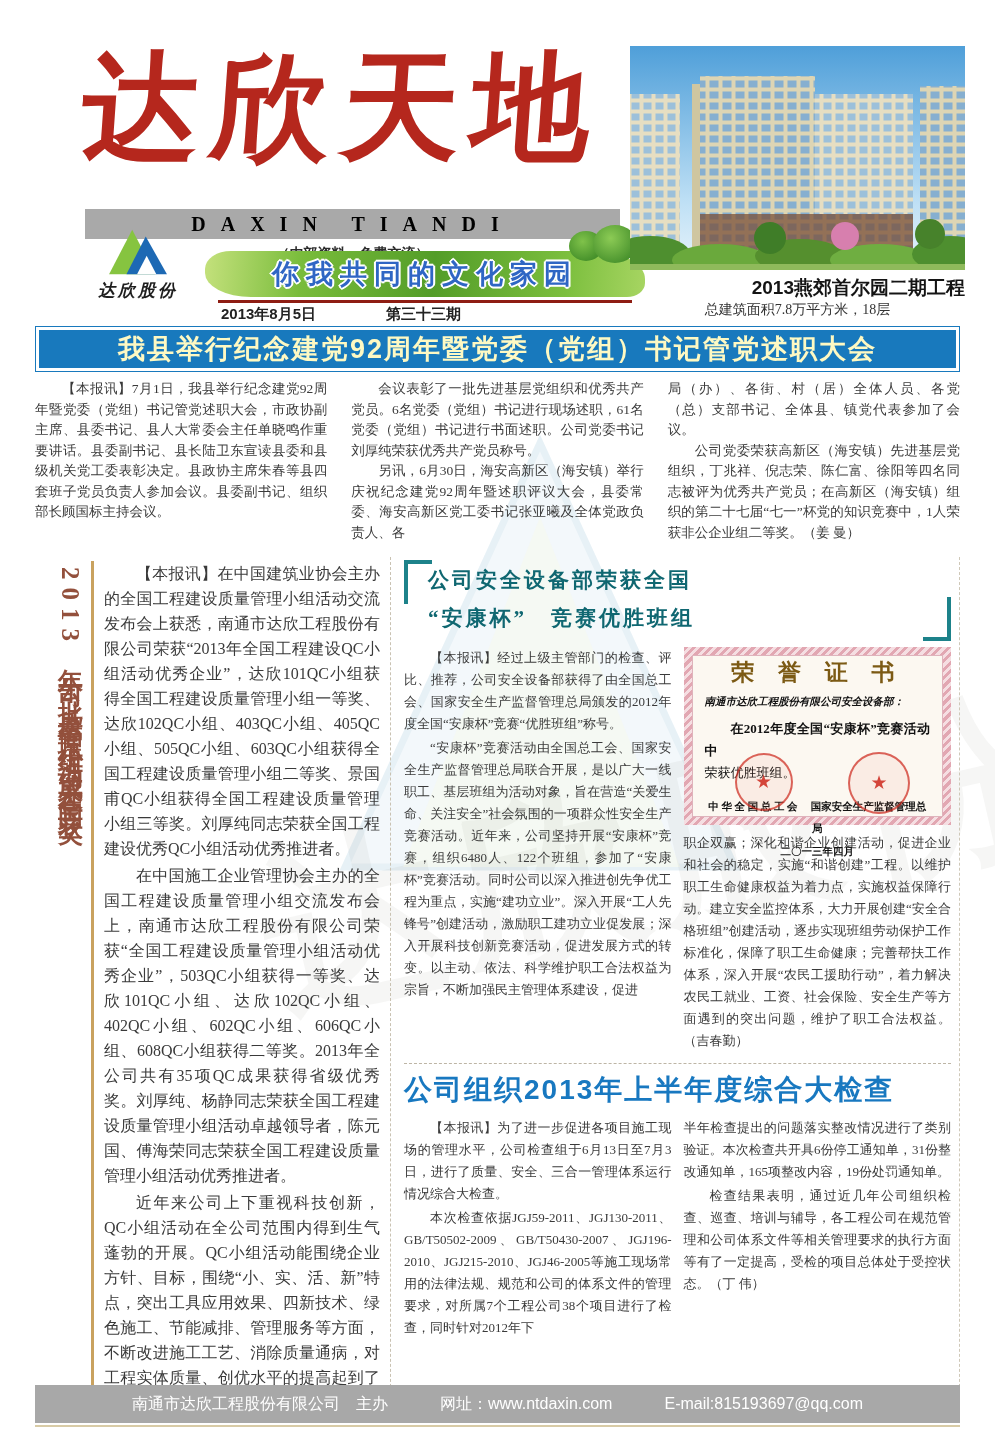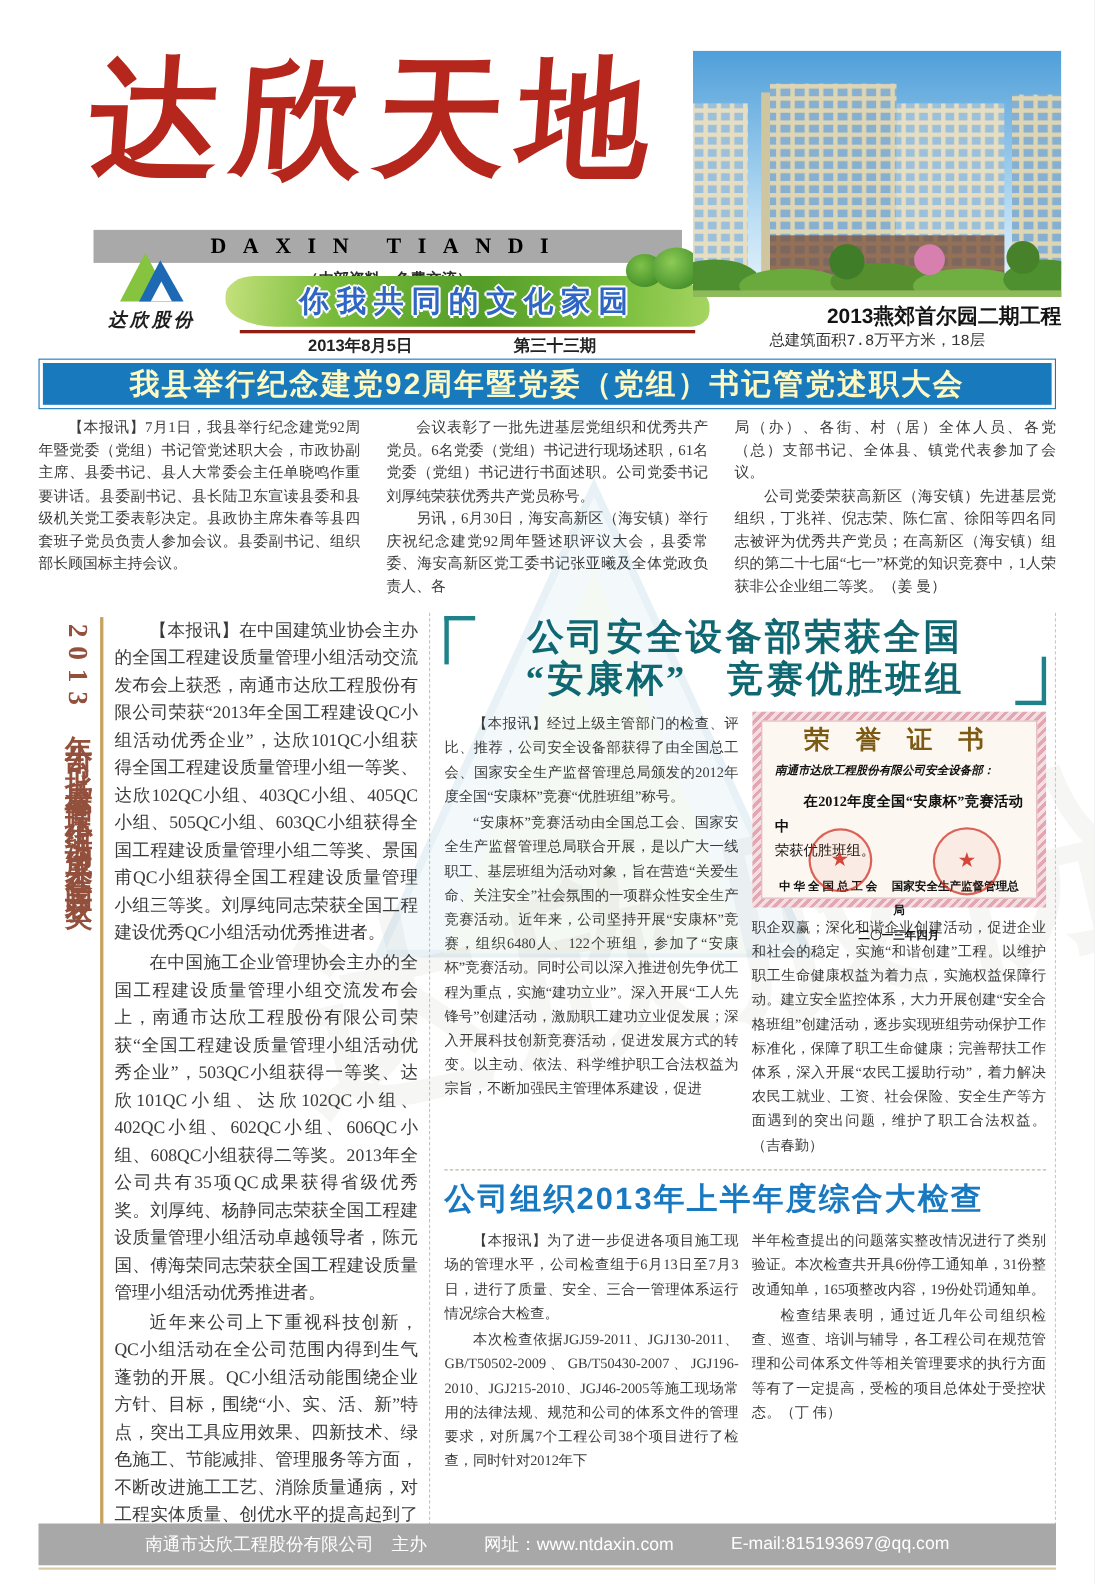--- a/index.html
+++ b/index.html
@@ -23,46 +23,46 @@
   .m-logo-label{font-size:17px;font-weight:bold;font-style:italic;color:#1e1e1e;margin-top:1px;letter-spacing:3px}
   .m-banner{position:absolute;left:205px;top:251px;width:440px;height:46px;
             background:linear-gradient(95deg,#c4e17c,#79bc3b 22%,#539d28 52%,#7cbf3e 82%,#a7d562);
             border-radius:26px 52px 18px 46px/18px 28px 14px 24px;display:flex;align-items:center;justify-content:center}
   .m-tree{position:absolute;border-radius:50%}
   .tree1{right:42px;top:-20px;width:34px;height:30px;background:radial-gradient(circle at 40% 35%,#7fc24a,#2f7d1e)}
   .tree2{right:8px;top:-26px;width:44px;height:38px;background:radial-gradient(circle at 40% 35%,#8ccb55,#2f7d1e)}
   .m-banner-text{font-size:27px;font-weight:bold;letter-spacing:7px;color:#2f66c4;
      text-shadow:-2px 0 #fff,2px 0 #fff,0 -2px #fff,0 2px #fff,-1px -1px #fff,1px 1px #fff,-1px 1px #fff,1px -1px #fff}
   .m-underline{position:absolute;left:218px;top:300px;width:414px;height:3px;background:#8e1d13}
-  .m-daterow{position:absolute;left:204px;top:305px;width:414px;display:flex;justify-content:center;gap:92px;
+  .m-daterow{position:absolute;left:221px;top:305px;width:414px;display:flex;gap:70px;
              font-family:"Liberation Sans","DejaVu Sans",sans-serif;font-size:15px;font-weight:bold;color:#222}
   .m-photo{position:absolute;left:630px;top:46px;width:335px;height:224px;overflow:hidden}
   .m-photo svg{width:100%;height:100%;display:block}
   .m-photo-caption{position:absolute;left:630px;top:275px;width:335px;text-align:right;font-size:19px;font-weight:bold;
                    color:#141414;font-family:"Liberation Sans","DejaVu Sans",sans-serif}
   .m-photo-sub{position:absolute;left:630px;top:301px;width:335px;text-align:center;font-size:14px;color:#333;
-               font-family:Liberation Mono, monospace}
+               font-family:Liberation Serif, serif}
   
   .headline1{margin:0 35px;border:1px solid #1879bd;padding:3px;background:#fff}
   .headline1-inner{background:#1879bd;color:#fef9c3;text-align:center;font-family:"Liberation Sans","DejaVu Sans",sans-serif;
                    font-weight:bold;font-size:27px;line-height:38px;letter-spacing:2px}
   
   .article1{margin:7px 35px 14px;display:flex;gap:24px;font-size:13.5px;line-height:20.5px;text-align:justify}
   .article1 .col{flex:1}
   p.ind{text-indent:2em}
   
   .middle{margin:9px 35px 0;display:flex;border-bottom:2px solid #d8cba6;padding-bottom:8px}
   .mid-left{width:356px;display:flex;border-right:1px dashed #c9c2b2;padding-right:10px}
   .vert-head{writing-mode:vertical-rl;text-orientation:mixed;height:775px;font-size:25px;font-weight:bold;
              color:#93503c;letter-spacing:8px;padding-top:10px;width:52px}
   .vert-rule{width:3px;background:#c9a25f;margin:4px 10px 4px 4px}
   .mid-left-text{flex:1;font-size:16px;line-height:25px;text-align:justify;padding-top:4px}
   .mid-left-text p{margin-bottom:2px}
   .mid-right{flex:1;padding-left:13px;border-right:1px dashed #cfc8b8;padding-right:8px;display:flex;flex-direction:column}
-  .sec2-head{position:relative;text-align:center;padding:4px 24px 10px;color:#0f6771;font-weight:bold;font-size:33px;
+  .sec2-head{position:relative;text-align:left;padding:4px 24px 10px;color:#0f6771;font-weight:bold;font-size:21px;
              line-height:38px;letter-spacing:3px}
   .sec2-head::before{content:"";position:absolute;left:0;top:3px;width:24px;height:40px;
                      border-left:4px solid #1d828a;border-top:4px solid #1d828a}
   .sec2-head::after{content:"";position:absolute;right:0;bottom:6px;width:24px;height:40px;
                     border-right:4px solid #1d828a;border-bottom:4px solid #1d828a}
   .sec2-cols,.sec3-cols{display:flex;gap:12px}
   .sec2-col,.sec3-col{flex:1;font-size:13px;line-height:22px;text-align:justify}
   .sec2-col p,.sec3-col p{margin-bottom:2px}
   
   .cert{width:100%;height:178px;background:repeating-linear-gradient(135deg,#e2a7b2 0 3px,#f5dee2 3px 6px);

